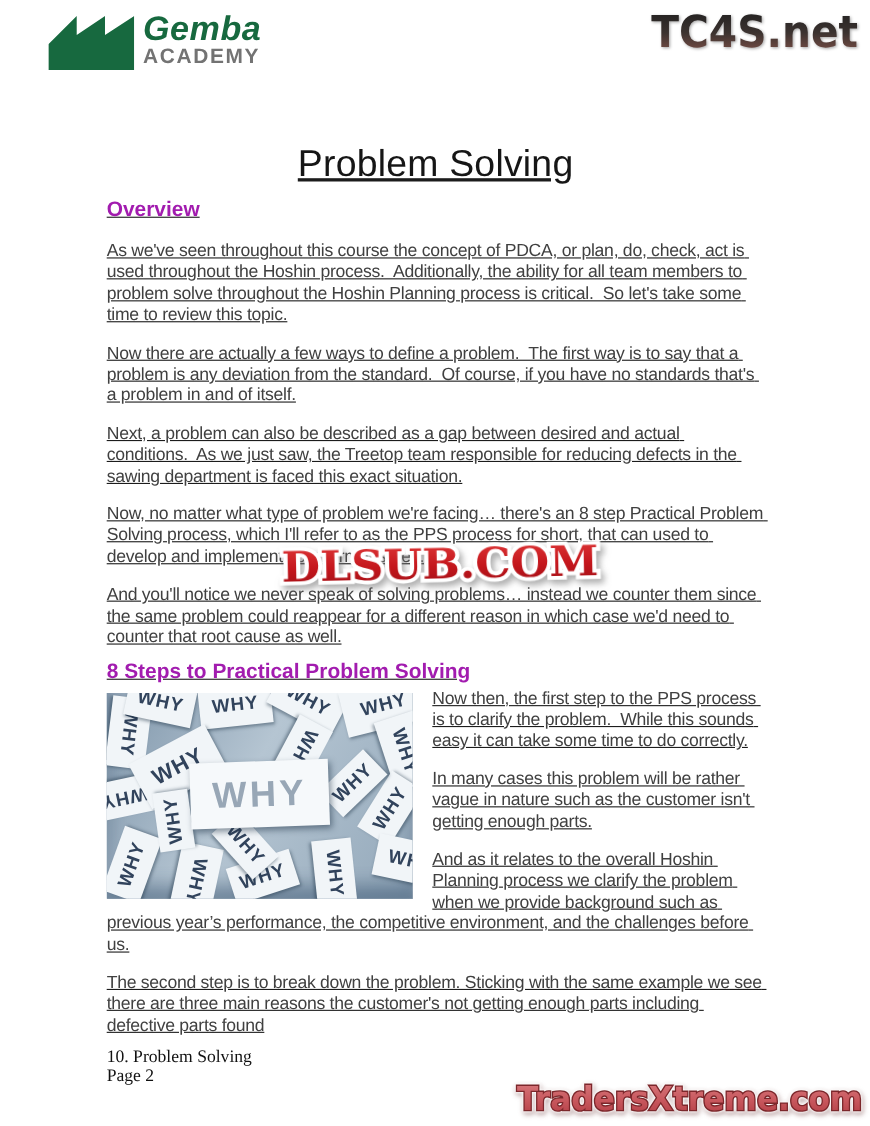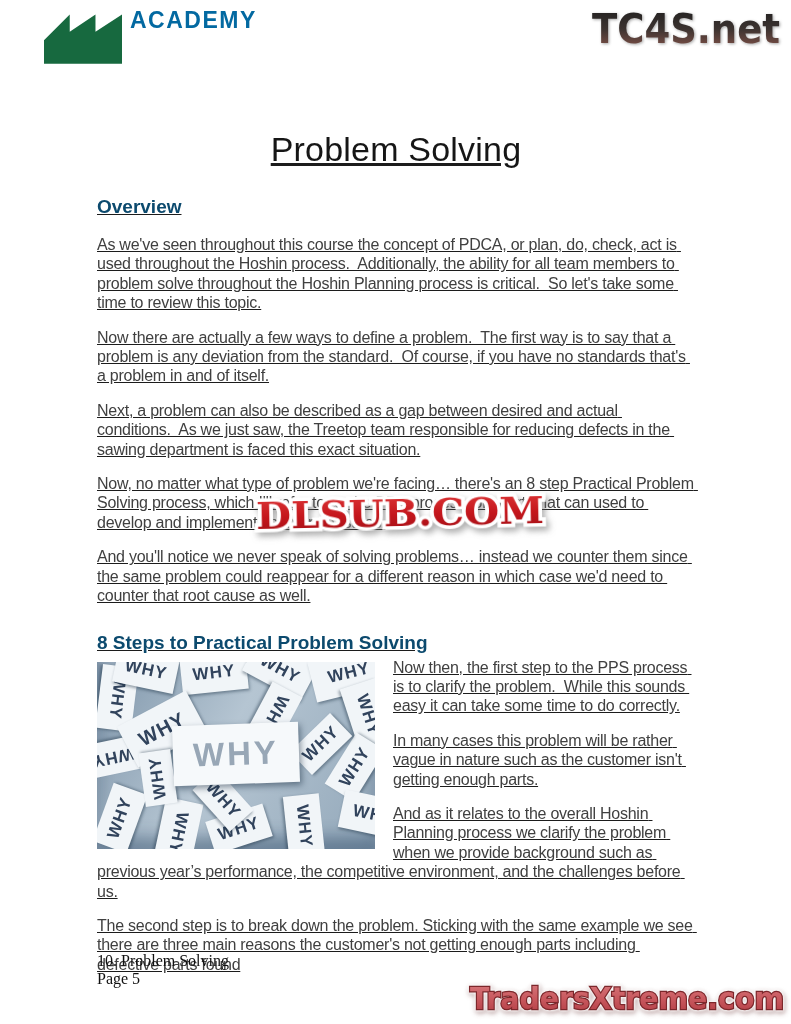--- a/index.html
+++ b/index.html
@@ -11,31 +11,31 @@
   }
   
   .logo { position:absolute; left:44px; top:10px; display:flex; align-items:flex-start; }
   .logo svg { display:block; }
   .logo-text { margin-left:8px; display:flex; flex-direction:column; }
   .brand {
     font-family:"Liberation Sans", sans-serif; font-weight:700; font-style:italic;
     font-size:31px; line-height:32px; color:#17693f; letter-spacing:0.5px;
   }
   .brand-sub {
-    font-weight:700; font-size:23px; line-height:20px; color:#0369a1; letter-spacing:1.5px;
+    font-weight:700; font-size:19px; line-height:20px; color:#737373; letter-spacing:1.5px;
   }
   .wm-top { position:absolute; left:588px; top:4px; filter:drop-shadow(1px 1px 1.5px rgba(0,0,0,.35)); }
   
   .content { position:absolute; left:97px; top:0; width:598px;text-decoration:underline; }
   h1.doc-title {
     margin-top:128px; text-align:center; font-weight:400; font-size:34px;
     line-height:42px; color:#161616; letter-spacing:0.2px;
   }
   h2.sec {
-    margin-top:24px; font-size:19px; font-weight:700; color:#0c4a6e; line-height:26px;
+    margin-top:8px; font-size:19px; font-weight:700; color:#a21caf; line-height:26px;
   }
   p.body {
     margin-top:15px; font-size:16px; line-height:19.4px; letter-spacing:-0.25px;
     color:#404040; white-space:pre-wrap;
   }
   
   .why-photo {
     float:left; width:278px; height:187px; margin:4px 18px 6px 0;
     position:relative; overflow:hidden;
     background:linear-gradient(120deg,#7e95aa 0%,#b5c5d2 45%,#93a8ba 100%);
@@ -71,20 +71,21 @@
 </head>
 <body>
 
 <div class="page">
 
   <div class="logo">
     <svg width="78" height="56" viewBox="0 0 100 70" aria-hidden="true">
       <polygon points="0,68 0,38 33,5 33,27 66,5 66,27 100,5 100,68" fill="#17693f"></polygon>
     </svg>
     <div class="logo-text">
+      <span class="brand">Gemba</span>
       <span class="brand-sub">ACADEMY</span>
     </div>
   </div>
 
   <svg class="wm-top" width="198" height="50" viewBox="0 0 198 50">
     <defs>
       <linearGradient id="gTop" x1="0" y1="0" x2="0" y2="1">
         <stop offset="0" stop-color="#1f1f1f"></stop>
         <stop offset="0.5" stop-color="#3c3330"></stop>
         <stop offset="1" stop-color="#8a564c"></stop>
@@ -180,21 +181,21 @@
         <stop offset="0" stop-color="#e03a3a"></stop>
         <stop offset="0.55" stop-color="#c4161c"></stop>
         <stop offset="1" stop-color="#9e0f16"></stop>
       </linearGradient>
     </defs>
     <text x="6" y="42" font-family="DejaVu Serif, serif" font-weight="bold" font-size="38" fill="url(#gRed)" stroke="#ffffff" stroke-width="7" paint-order="stroke" textLength="288" lengthAdjust="spacingAndGlyphs">DLSUB.COM</text>
   </svg>
 
   <div class="footer">
     <span>10. Problem Solving</span>
-    <span class="pageno">Page 5</span>
+    <span class="pageno">Page 2</span>
   </div>
 
   <svg class="wm-bottom" width="324" height="46" viewBox="0 0 324 46">
     <defs>
       <linearGradient id="gSalmon" x1="0" y1="0" x2="0" y2="1">
         <stop offset="0" stop-color="#d87a7e"></stop>
         <stop offset="0.5" stop-color="#c9595f"></stop>
         <stop offset="1" stop-color="#b03a41"></stop>
       </linearGradient>
     </defs>

